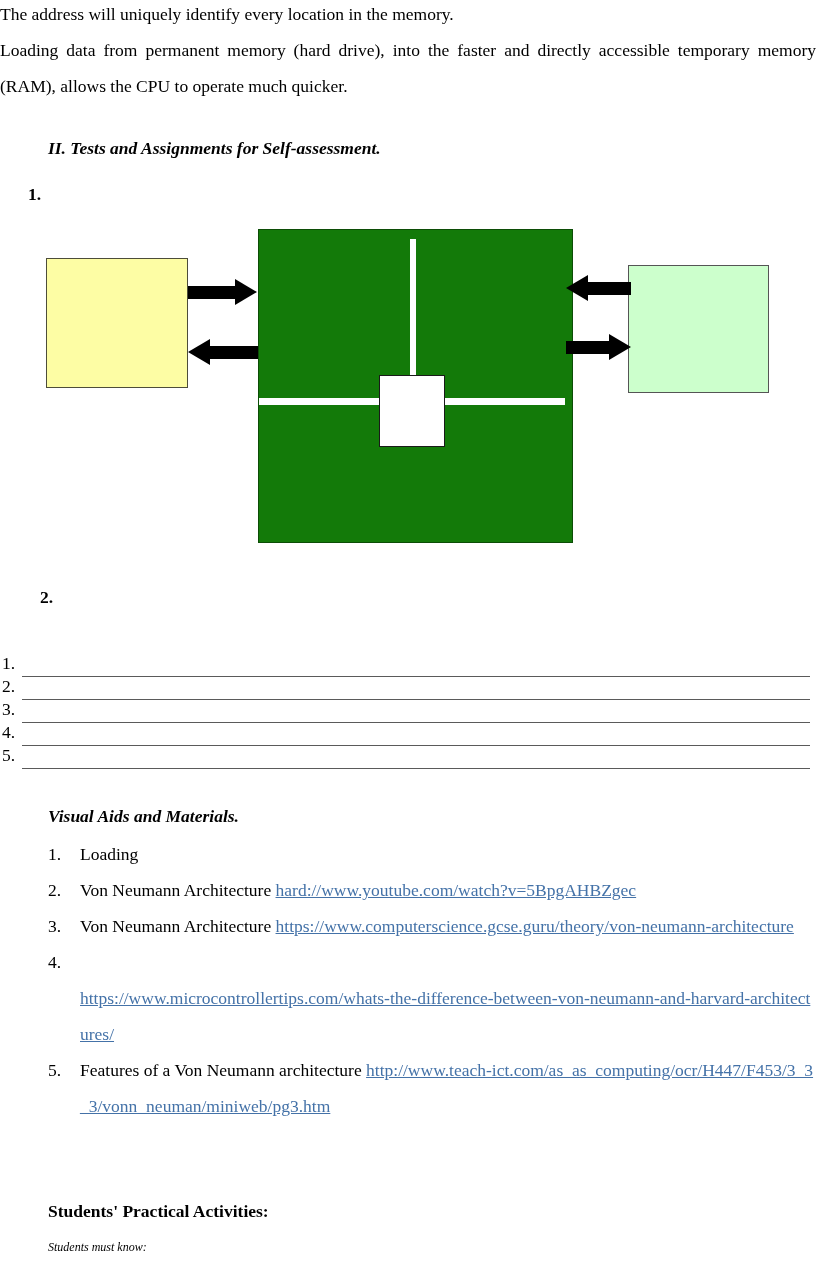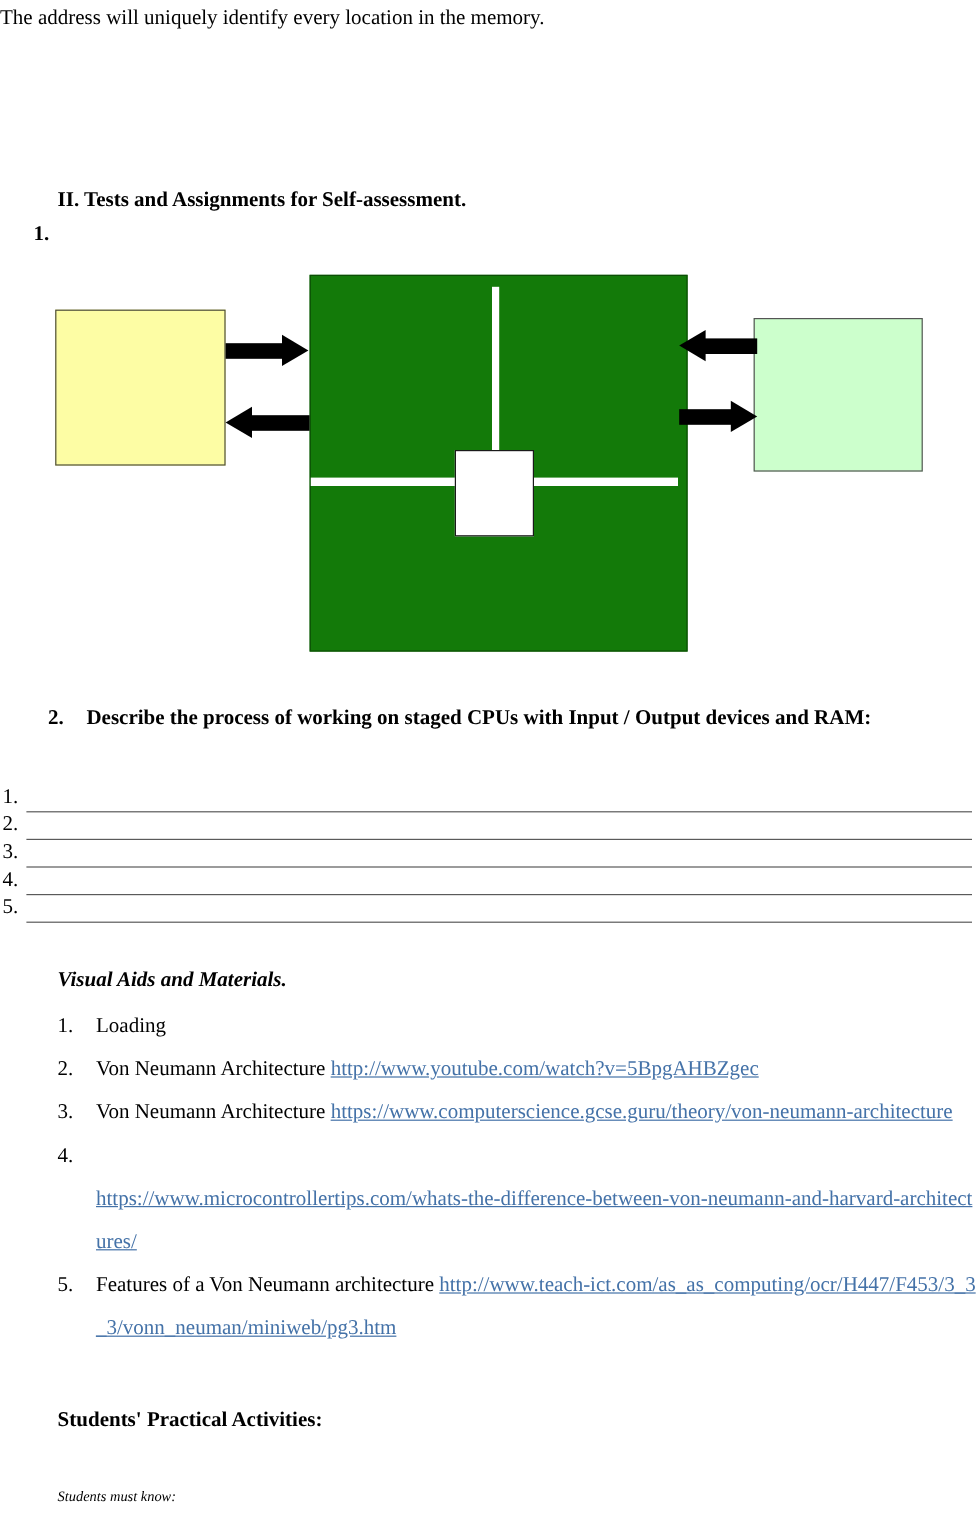--- a/index.html
+++ b/index.html
@@ -36,21 +36,21 @@
     text-align-last: left;
   }
 
   
   .heading-bold {
     position: absolute;
     font-weight: bold;
     font-size: 17.5px;
     line-height: 24px;
   }
-  #roman-heading { left: 48px; top: 154px; }
+  #roman-heading { left: 48px; top: 136px; font-style: italic; }
 
   .list-num-bold {
     position: absolute;
     font-weight: bold;
     font-size: 17.5px;
     line-height: 24px;
   }
   #task-1-num  { left: 28px; top: 182px; width: 26px; }
   #task-1-text { left: 60px; top: 182px; }
 
@@ -193,36 +193,37 @@
     text-align: left;
   }
   .va-item .va-body { display: block; }
   a.doclink, .doclink {
     color: #4472A8;
     text-decoration: underline;
     word-break: break-all;
   }
 
   
-  #practical-heading { left: 48px; top: 1170px; }
+  #practical-heading { left: 48px; top: 1199px; }
   #students-must-know {
     position: absolute;
     left: 48px; top: 1235px;
     font-style: italic;
     font-size: 12px;
     line-height: 24px;
   }
 </style>
 </head>
 <body>
 
 <div class="page">
 
   <div class="para" id="para-1">The address will uniquely identify every location in the memory.</div>
 
+  <div class="para" id="para-2">Loading data from permanent memory (hard drive), into the faster and directly accessible temporary memory (RAM), allows the CPU to operate much quicker.</div>
 
   <div class="heading-bold" id="roman-heading">II. Tests and Assignments for Self-assessment.</div>
 
   <div class="list-num-bold" id="task-1-num">1.</div>
 
   <div id="cpu-diagram">
 
     <div class="dg box-yellow"></div>
 
     <div class="dg box-cpu">
@@ -251,21 +252,20 @@
       <span class="head"></span>
     </div>
 
     <div class="dg arrow right" id="arrow-out-right">
       <span class="shaft"></span>
       <span class="head"></span>
     </div>
   </div>
 
   <div class="list-num-bold" id="task-2-num">2.</div>
-  <div class="list-num-bold" id="task-2-text">Describe the process of working on staged CPUs with Input / Output devices and RAM:</div>
 
   <div id="answer-lines">
     <div class="answer-row">
       <span class="ln-num">1.</span>
       <span class="ln-rule"></span>
     </div>
     <div class="answer-row">
       <span class="ln-num">2.</span>
       <span class="ln-rule"></span>
     </div>
@@ -287,21 +287,21 @@
 
   <div class="va-list">
 
     <div class="va-item">
       <span class="va-num">1.</span>
       <span class="va-body"><span>Loading</span></span>
     </div>
 
     <div class="va-item">
       <span class="va-num">2.</span>
-      <span class="va-body"><span>Von Neumann Architecture </span><a class="doclink">http://www.youtube.com/watch?v=5BpgAHBZgec</a></span>
+      <span class="va-body"><span>Von Neumann Architecture </span><a class="doclink">hard://www.youtube.com/watch?v=5BpgAHBZgec</a></span>
     </div>
 
     <div class="va-item">
       <span class="va-num">3.</span>
       <span class="va-body"><span>Von Neumann Architecture </span><a class="doclink">https://www.computerscience.gcse.guru/theory/von-neumann-architecture</a></span>
     </div>
 
     <div class="va-item">
       <span class="va-num">4.</span>
       <span class="va-body"><br><a class="doclink">https://www.microcontrollertips.com/whats-the-difference-between-von-neumann-and-harvard-architectures/</a></span>

